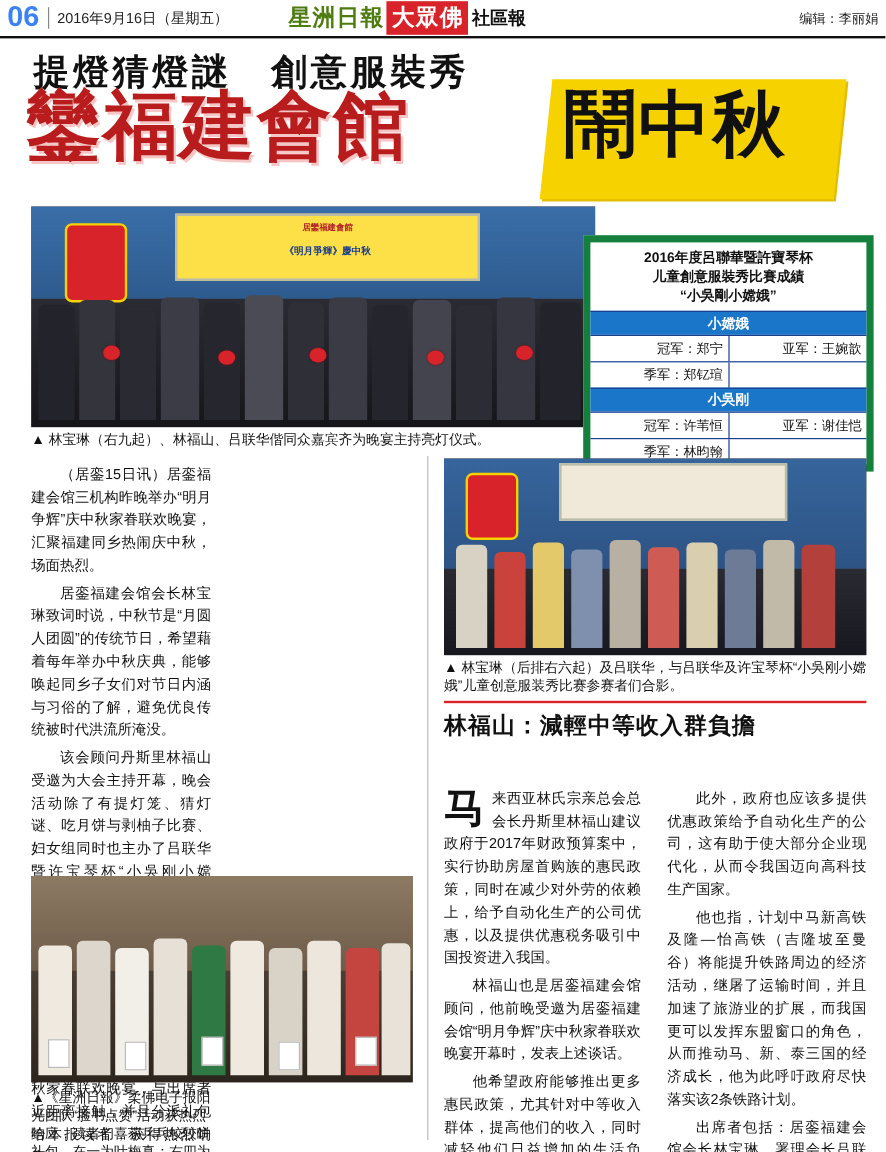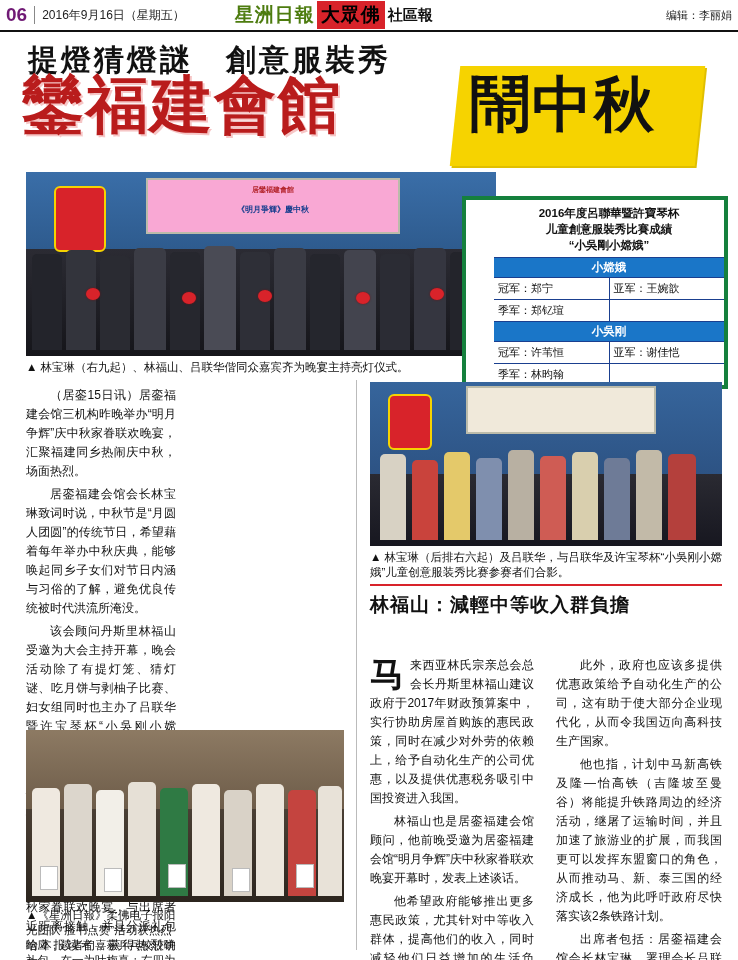--- a/index.html
+++ b/index.html
@@ -1,51 +1,51 @@
 <!DOCTYPE html>
 <html><head>
 <meta charset="utf-8">
 <style>
   html,body{margin:0;padding:0;background:#ffffff;}
   body{width:738px;height:960px;overflow:hidden;font-family:"Liberation Sans", sans-serif;color:#111;}
   .page{position:relative;width:738px;height:960px;background:#fff;}
 
   
   .masthead{position:relative;height:30px;border-bottom:2px solid #111;display:flex;align-items:center;padding:0 6px;}
-  .pageno{font-size:19px;font-weight:bold;color:#701a75;letter-spacing:0px;}
+  .pageno{font-size:24px;font-weight:bold;color:#3b82f6;letter-spacing:0px;}
   .bar-sep{display:inline-block;width:1px;height:18px;background:#888;margin:0 7px;}
   .date{font-size:12px;color:#222;}
   .brand-wrap{display:flex;align-items:center;margin-left:50px;}
   .brand-blue{font-size:19px;font-weight:bold;color:#4d7c0f;letter-spacing:1px;}
-  .brand-red{background:#d8232a;color:#000000;font-size:19px;font-weight:bold;padding:1px 4px;margin-left:2px;letter-spacing:1px;}
+  .brand-red{background:#d8232a;color:#ffffff;font-size:19px;font-weight:bold;padding:1px 4px;margin-left:2px;letter-spacing:1px;}
   .brand-black{font-size:15px;font-weight:bold;color:#111;margin-left:3px;}
   .editor{margin-left:auto;font-size:11px;color:#222;}
 
   
   .headzone{position:relative;height:140px;overflow:hidden;}
   .subhead{position:absolute;left:28px;top:8px;font-family:"DejaVu Sans", sans-serif;font-size:30px;font-weight:bold;color:#111;letter-spacing:3px;}
   .bighead{position:absolute;left:22px;top:42px;font-family:"DejaVu Sans", sans-serif;font-size:62px;font-weight:bold;color:#b91c1c;letter-spacing:2px;line-height:1;text-shadow:2px 2px 0 #f6c6c6;}
   .yellowbox{position:absolute;left:455px;top:34px;width:245px;height:100px;background:#f6d300;transform:skewX(-6deg);box-shadow:2px 2px 0 #e0bf00;}
   .yellowtext{position:absolute;left:470px;top:42px;font-family:"DejaVu Sans", sans-serif;font-size:60px;font-weight:bold;color:#111;letter-spacing:2px;line-height:1;}
 
   
   .photo{position:relative;overflow:hidden;background:#4a4a55;}
   .ph-sky{position:absolute;left:0;right:0;top:0;height:42%;}
   .ph-stage{position:absolute;left:0;right:0;bottom:0;height:58%;background:linear-gradient(#2b2b33,#15151a);}
   .banner{position:absolute;background:#f3ede0;border:2px solid #bba;}
   .lantern{position:absolute;border-radius:50%;background:#d8232a;box-shadow:0 0 2px #7a0f13;}
   .person{position:absolute;bottom:6px;border-radius:5px 5px 0 0;}
   .caption{font-size:11.5px;line-height:15px;color:#111;}
 
   
-  .resultbox{position:absolute;right:10px;top:196px;width:230px;border:4px solid #15803d;background:#fff;padding-left:28px;}
+  .resultbox{position:absolute;right:10px;top:196px;width:230px;border:6px solid #15803d;background:#fff;}
   .res-title{padding:5px 6px 4px;text-align:center;font-size:11.5px;font-weight:bold;color:#111;line-height:16px;}
   .res-row-head{background:#1a76c8;color:#fff;text-align:center;font-size:11.5px;font-weight:bold;padding:2px 0;border-top:1px solid #1a3f8f;}
   .res-row{display:flex;border-top:1px solid #1a3f8f;font-size:11px;}
-  .res-cell{flex:1;padding:3px 4px;text-align:left;color:#111;}
+  .res-cell{flex:1;padding:3px 4px;text-align:right;color:#111;}
   .res-cell + .res-cell{border-left:1px solid #1a3f8f;}
 
   
   .col{position:absolute;font-size:12px;line-height:19px;color:#111;text-align:justify;}
   .para{margin:0 0 4px 0;text-indent:24px;}
   .secthead{font-size:15px;font-weight:bold;color:#111;letter-spacing:1px;margin:6px 0 4px;}
 
   .redline{position:absolute;background:#d8232a;height:2px;}
   .redhead{font-family:"DejaVu Sans", sans-serif;font-weight:bold;color:#111;font-size:19px;letter-spacing:1px;}
   .redhead2{font-family:"DejaVu Sans", sans-serif;font-weight:bold;color:#d8232a;font-size:25px;letter-spacing:1px;}
@@ -73,21 +73,21 @@
     <div class="yellowbox"></div>
     <div class="subhead">提燈猜燈謎　創意服裝秀</div>
     <div class="bighead">鑾福建會館</div>
     <div class="yellowtext">鬧中秋</div>
   </div>
 
   <div class="photo" style="position:absolute;left:26px;top:172px;width:470px;height:184px;">
     <div class="ph-sky" style="background:linear-gradient(#3a6ea8,#2e5b8e);"></div>
     <div class="ph-stage"></div>
 
-    <div class="banner" style="left:120px;top:6px;width:250px;height:52px;background:#f9a8d4;">
+    <div class="banner" style="left:120px;top:6px;width:250px;height:52px;background:#fde047;">
       <div style="font-size:7px;color:#b3232a;text-align:center;margin-top:5px;font-weight:bold;">居鑾福建會館</div>
       <div style="font-size:8px;color:#1a3f8f;text-align:center;margin-top:9px;font-weight:bold;">《明月爭輝》慶中秋</div>
     </div>
 
     <div style="position:absolute;left:28px;top:14px;width:48px;height:62px;background:#d8232a;border-radius:6px;border:2px solid #f6d300;"></div>
 
     <div style="position:absolute;left:0;bottom:0;width:100%;height:120px;">
       <div class="person" style="left:6px;width:30px;height:96px;background:#23242b;"></div>
       <div class="person" style="left:40px;width:30px;height:100px;background:#33343c;"></div>
       <div class="person" style="left:74px;width:30px;height:94px;background:#2a2b32;"></div>

